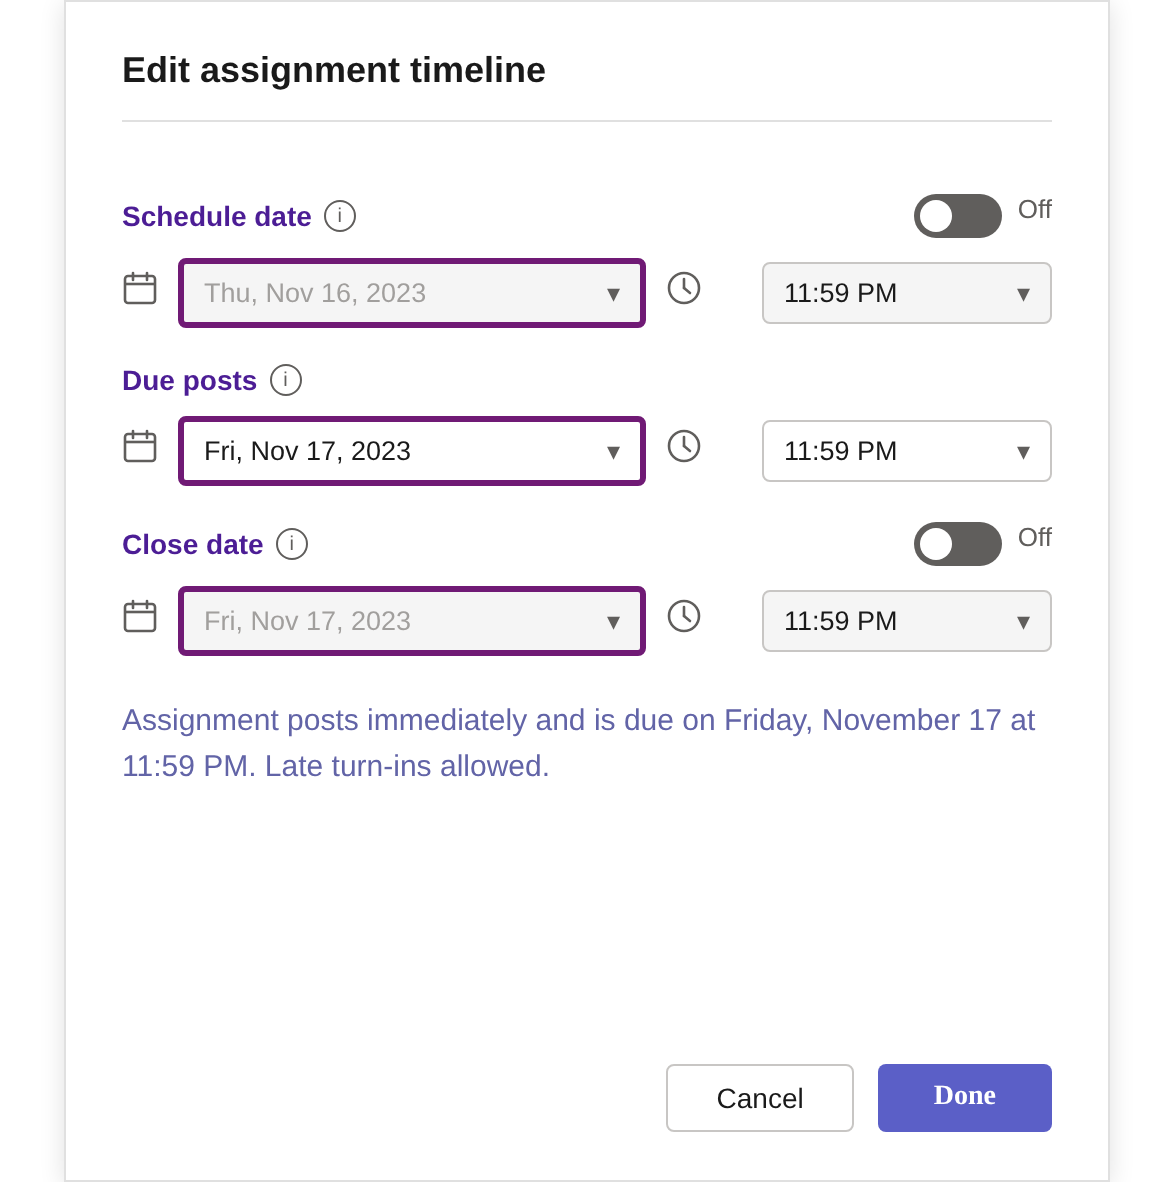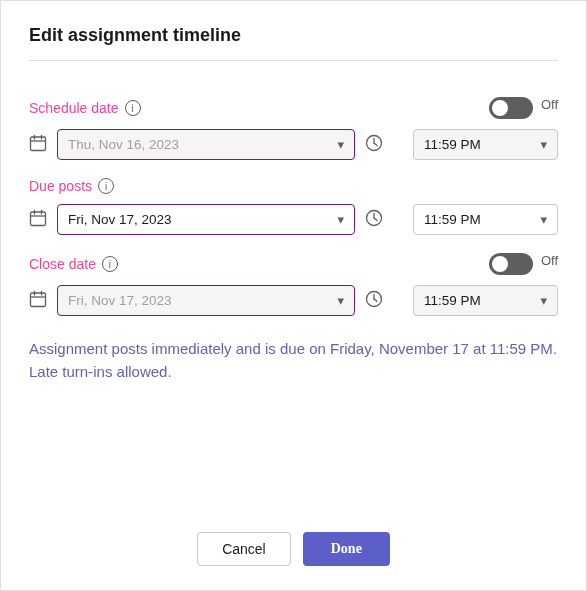--- a/index.html
+++ b/index.html
@@ -7,21 +7,21 @@
       font-family: 'Segoe UI', Arial, sans-serif;
       background: #fff;
       width: 587px;
       min-height: 591px;
       display: flex;
       align-items: center;
       justify-content: center;
     }
     .dialog {
       background: #fff;
-      width: 587px;
+      width: 523px;
       min-height: 591px;
       padding: 24px 28px 24px 28px;
       display: flex;
       flex-direction: column;
       border: 1px solid #e0e0e0;
       box-shadow: 0 2px 12px rgba(0,0,0,0.12);
     }
     .dialog-title {
       font-size: 18px;
       font-weight: 700;
@@ -39,22 +39,22 @@
       justify-content: space-between;
       margin-bottom: 10px;
     }
     .section-label-row {
       display: flex;
       align-items: center;
       gap: 6px;
     }
     .section-label {
       font-size: 14px;
-      font-weight: 400;
-      color: #ec4899;
+      font-weight: 700;
+      color: #4c1d95;
     }
     .info-icon {
       display: inline-flex;
       align-items: center;
       justify-content: center;
       width: 16px;
       height: 16px;
       border: 1.5px solid #605e5c;
       border-radius: 50%;
       font-size: 10px;
@@ -90,21 +90,21 @@
       color: #605e5c;
     }
     .fields-row {
       display: flex;
       align-items: center;
       gap: 10px;
     }
     .date-field {
       display: flex;
       align-items: center;
-      border: 1px solid #701a75;
+      border: 3px solid #701a75;
       border-radius: 4px;
       padding: 7px 10px;
       gap: 8px;
       flex: 1;
       background: #fff;
       cursor: pointer;
     }
     .date-field.disabled {
       background: #f5f5f5;
     }
@@ -152,21 +152,21 @@
       flex: 1;
     }
     .info-text {
       margin-top: 22px;
       font-size: 15px;
       color: #6264a7;
       line-height: 1.5;
     }
     .footer {
       display: flex;
-      justify-content: center;
+      justify-content: flex-end;
       gap: 12px;
       margin-top: auto;
       padding-top: 32px;
     }
     .btn-cancel {
       padding: 8px 24px;
       border: 1.5px solid #c8c6c4;
       border-radius: 4px;
       background: #fff;
       font-size: 14px;

